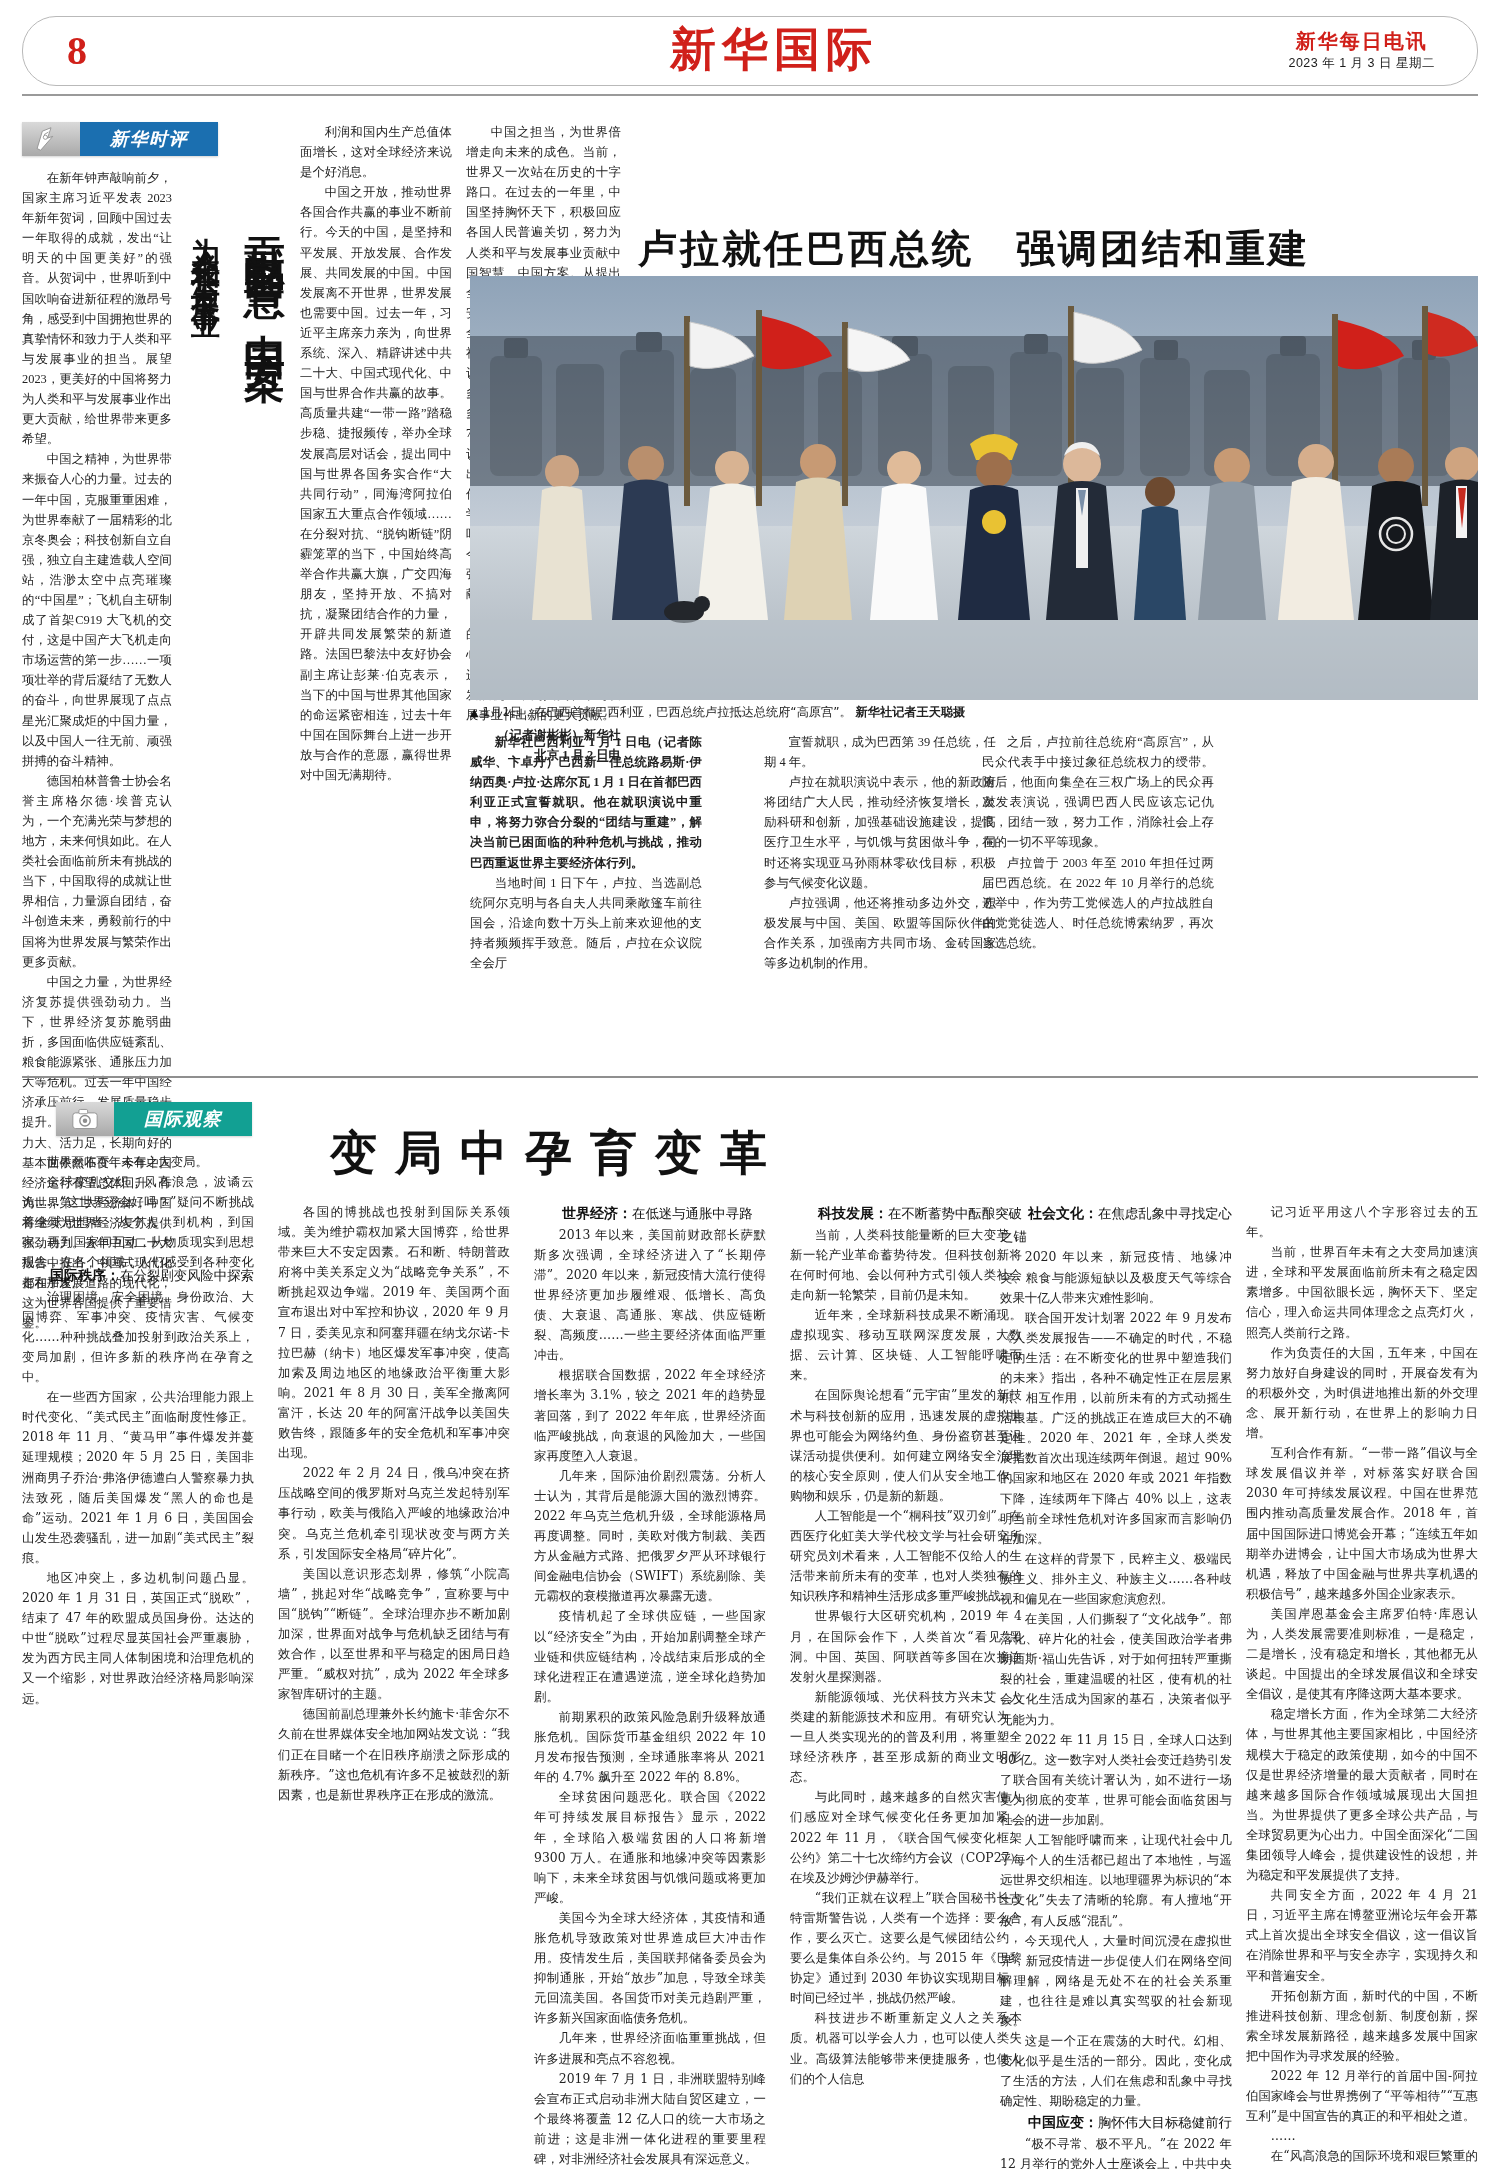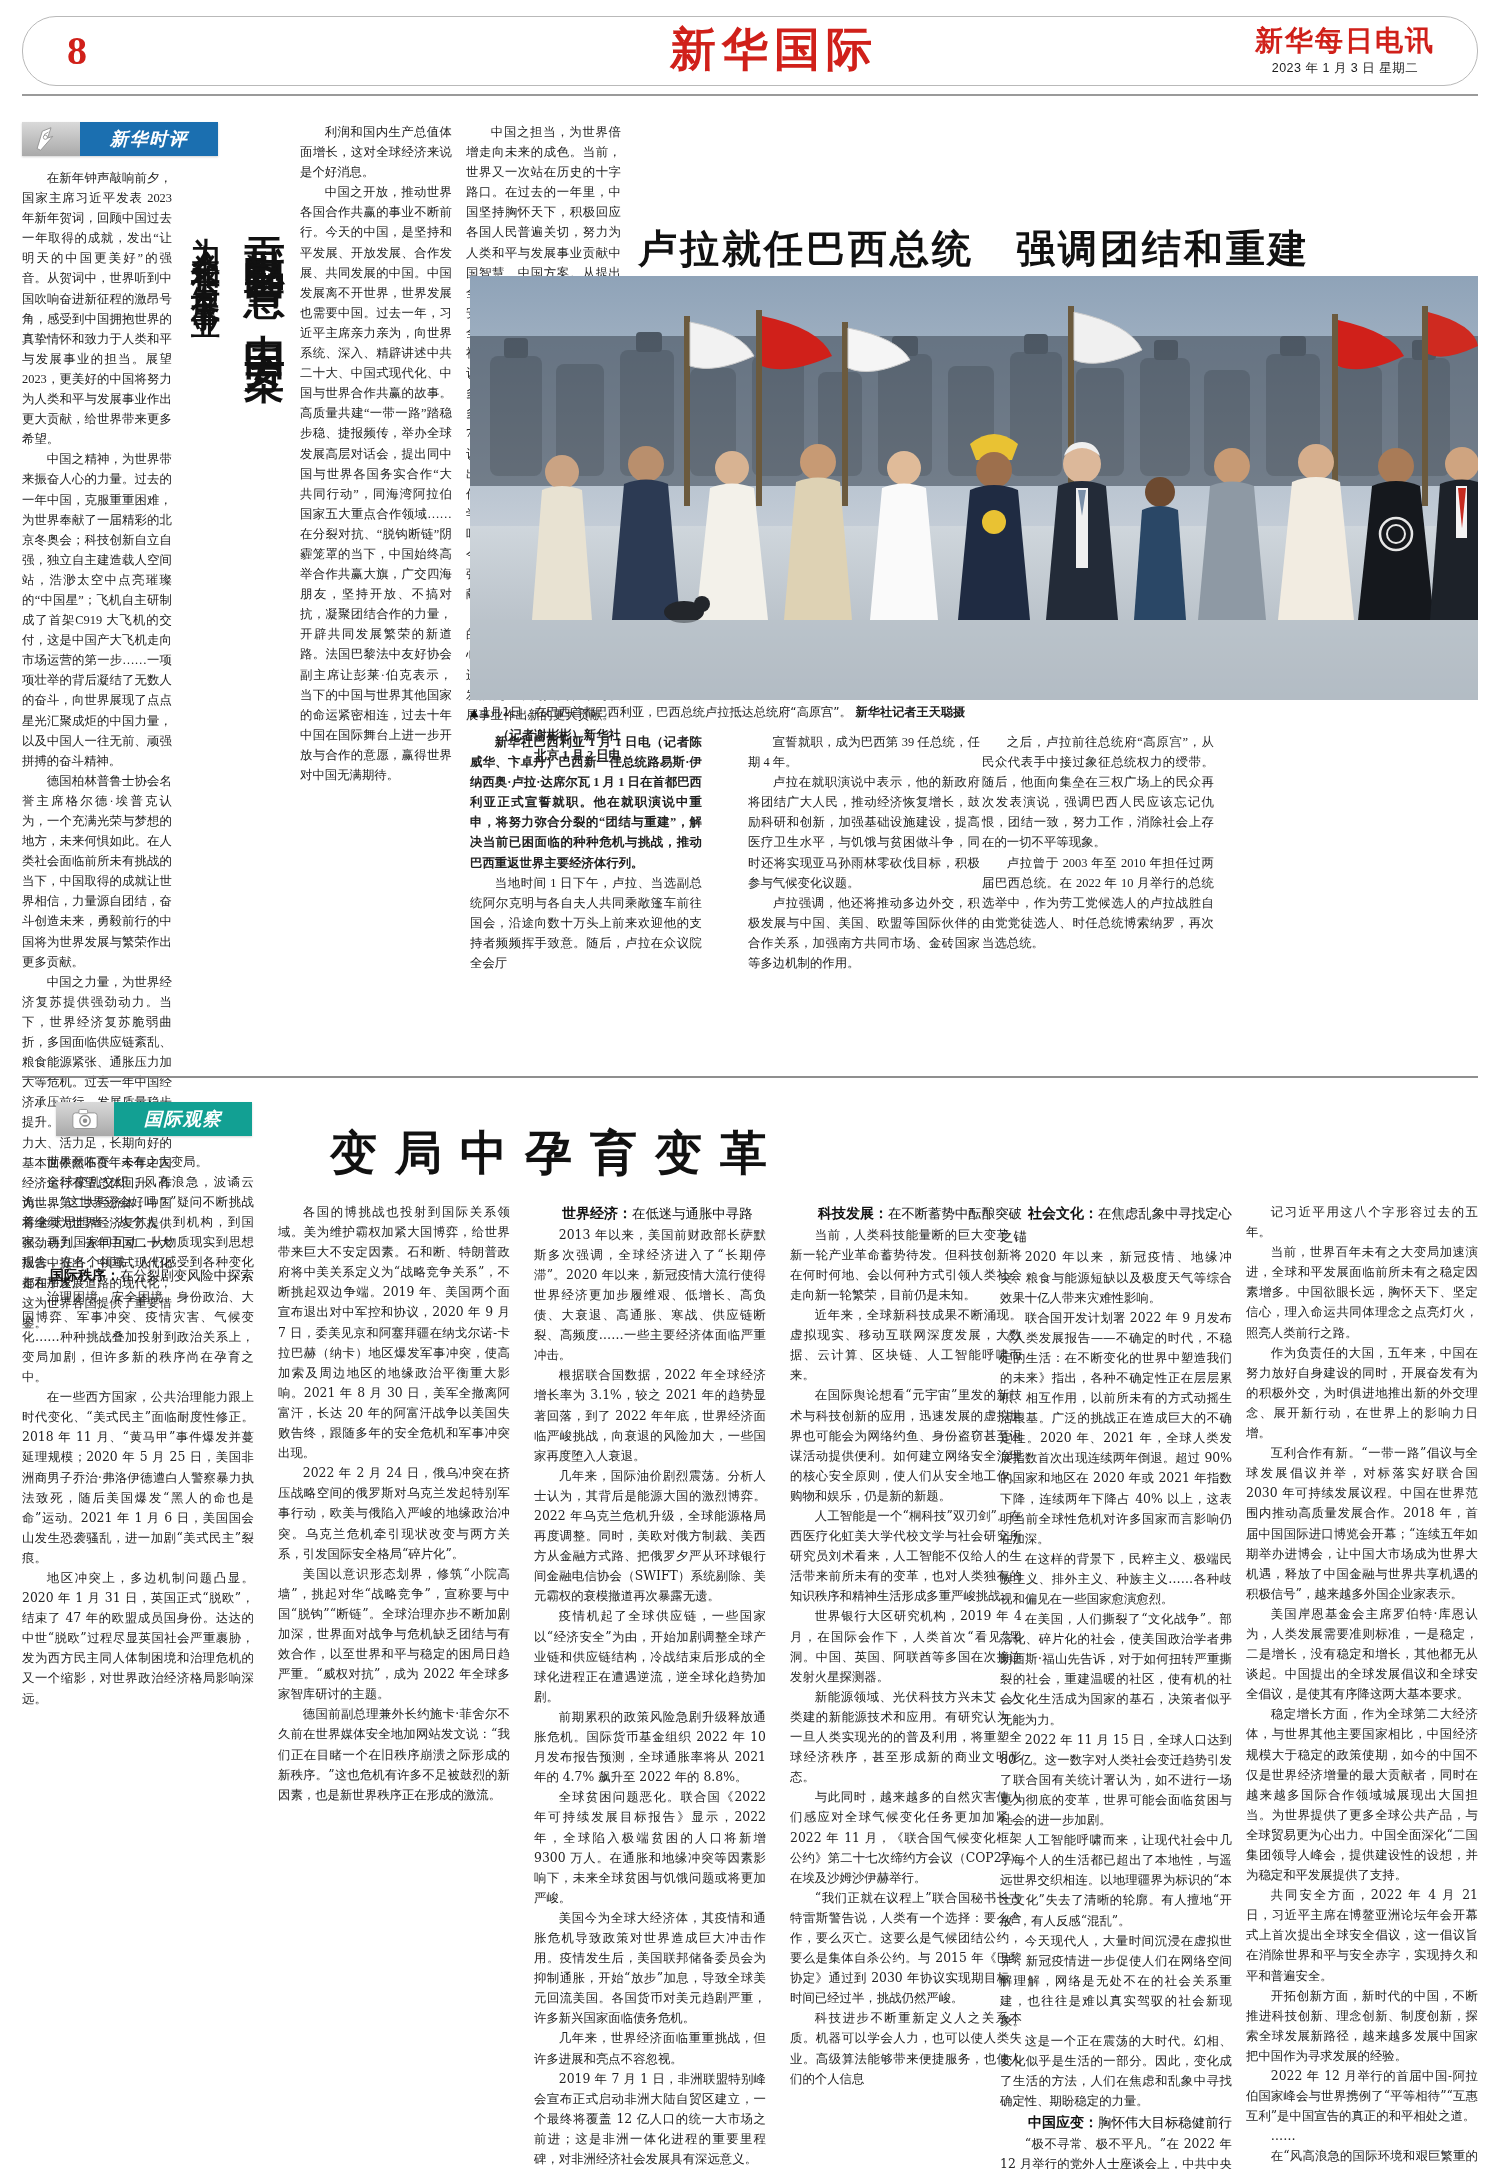--- a/index.html
+++ b/index.html
@@ -32,21 +32,21 @@
     font-size:46px;font-weight:700;color:#d0201a;
     letter-spacing:6px;
     font-family:"DejaVu Serif",serif;
     margin-left:24px;
   }
   .mast-right{
     position:absolute;right:42px;top:50%;transform:translateY(-50%);
     text-align:center;
   }
   .mast-brand{
-    font-size:28px;font-weight:700;color:#d0201a;letter-spacing:2px;
+    font-size:20px;font-weight:700;color:#d0201a;letter-spacing:2px;
     font-family:"DejaVu Serif",serif;line-height:1.1;
   }
   .mast-date{
     font-size:12.5px;color:#1a1a1a;margin-top:3px;letter-spacing:.5px;
     font-family:"Liberation Sans",sans-serif;
   }
   .mast-rule{
     margin:8px 22px 0 22px;height:2px;background:#9a9a9a;
   }
 
@@ -119,21 +119,21 @@
   .photo svg{display:block;width:100%;height:100%;}
   .photo-cap{
     position:absolute;left:470px;top:600px;width:1008px;
     text-align:left;font-size:12.2px;color:#222;
     font-family:"DejaVu Sans","Liberation Sans",sans-serif;
   }
   .cap-tri{color:#111;font-size:11px;}
   .cap-credit{font-weight:700;}
 
   #col-d{position:absolute;left:470px;top:628px;width:232px;height:150px;}
-  #col-e{position:absolute;left:748px;top:628px;width:232px;height:150px;}
+  #col-e{position:absolute;left:764px;top:628px;width:232px;height:150px;}
   #col-f{position:absolute;left:982px;top:628px;width:232px;height:150px;}
 
   .lead-agency{font-weight:700;}
 
   .sep-rule{
     position:absolute;left:22px;top:1060px;width:1456px;height:2px;background:#8f8f8f;
   }
 
   
   .lower{position:absolute;left:0;top:1078px;width:1500px;height:1080px;}

